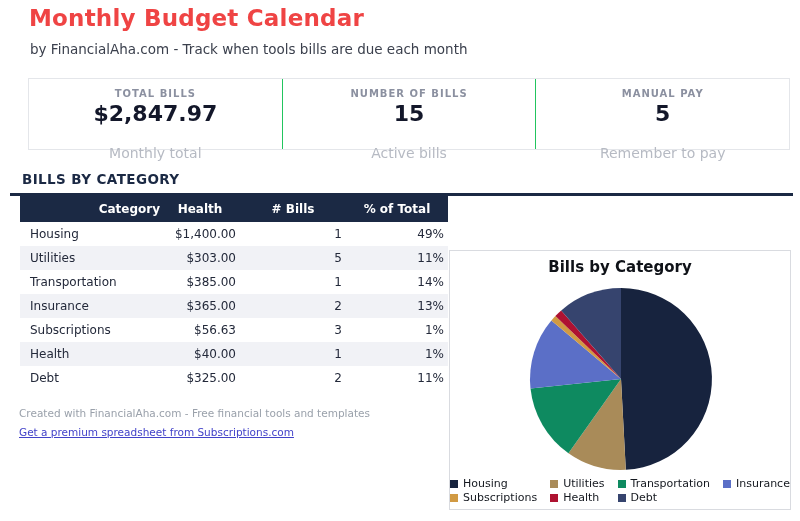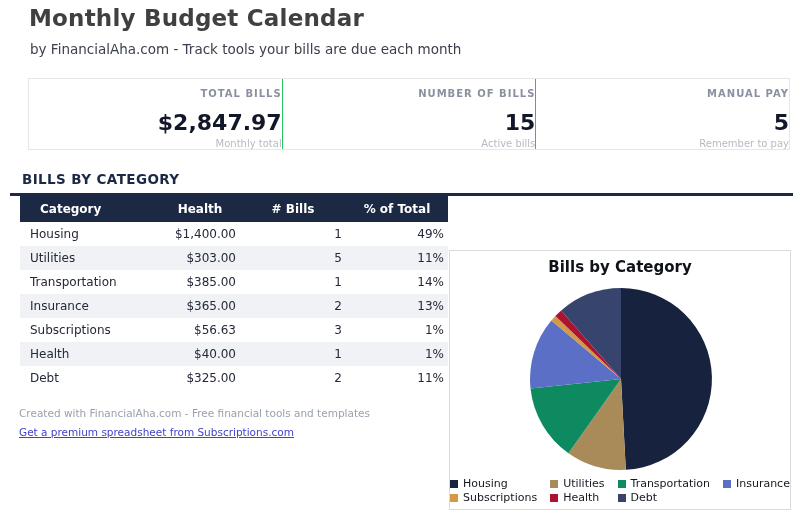--- a/index.html
+++ b/index.html
@@ -1,35 +1,35 @@
 <!DOCTYPE html>
 <html><head>
 <meta charset="utf-8">
 <style>
   * { margin:0; padding:0; box-sizing:border-box; }
   html,body { background:#ffffff; }
   body { font-family:"DejaVu Sans","Liberation Sans",sans-serif; }
   .page { position:relative; width:800px; height:521px; background:#ffffff; overflow:hidden; }
 
-  .title { position:absolute; left:29px; top:5px; font-size:23px; font-weight:bold; color:#404040; letter-spacing:0.2px; }
+  .title { position:absolute; left:29px; top:5px; font-size:23px; font-weight:bold; color:#ef4444; letter-spacing:0.2px; }
   .subtitle { position:absolute; left:30px; top:41px; font-size:13.5px; color:#3b404d; }
 
   .stats { position:absolute; left:28px; top:78px; width:762px; height:72px; border:1px solid #e4e6ea; display:flex; background:#fff; }
-  .stat { flex:1; text-align:right; padding-top:9px; }
+  .stat { flex:1; text-align:center; padding-top:9px; }
   .stat + .stat { border-left:1px solid #22c55e; }
   .stat-label { font-size:10px; font-weight:bold; letter-spacing:1px; color:#8b90a0; }
-  .stat-value { font-size:22px; font-weight:bold; color:#13172a; margin-top:11px; }
-  .stat-sub { font-size:10px; color:#b6bac3; margin-top:3px; }
+  .stat-value { font-size:22px; font-weight:bold; color:#13172a; margin-top:2px; }
+  .stat-sub { font-size:14px; color:#b6bac3; margin-top:19px; }
 
   .section-title { position:absolute; left:22px; top:171px; font-size:13.5px; font-weight:bold; color:#1b2944; letter-spacing:0.4px; }
   .rule { position:absolute; left:10px; top:193px; width:783px; height:3px; background:#1b2944; }
 
   table.bills { position:absolute; left:20px; top:196px; width:428px; border-collapse:collapse; font-size:12px; }
   table.bills th { background:#1b2944; color:#ffffff; font-weight:bold; height:26px; text-align:center; }
-  table.bills th.th-cat { text-align:left; padding-left:20px; }
+  table.bills th.th-cat { text-align:right; padding-left:20px; }
   table.bills td { height:24px; color:#23293a; }
   table.bills td.cat { padding-left:10px; text-align:left; }
   table.bills td.num { text-align:right; padding-right:4px; }
   table.bills tr.alt td { background:#f1f2f6; }
 
   .credit { position:absolute; left:19px; top:407px; font-size:10.5px; color:#9aa1ab; }
   .promo { position:absolute; left:19px; top:426px; font-size:10.5px; color:#4242c9; text-decoration:underline; cursor:pointer; }
 
   .chart-card { position:absolute; left:449px; top:250px; width:342px; height:260px; border:1px solid #d9dbe0; background:#ffffff; }
   .chart-title { position:absolute; left:0; right:0; top:7px; text-align:center; font-size:15px; font-weight:bold; color:#0f1218; }
@@ -37,21 +37,21 @@
   .legend { position:absolute; left:0; right:0; bottom:5px; display:grid; grid-template-columns:repeat(4,auto); justify-content:center; column-gap:13px; row-gap:1px; font-size:11px; color:#14181f; }
   .legend-item { display:flex; align-items:center; white-space:nowrap; }
   .swatch { display:inline-block; width:8px; height:8px; margin-right:5px; flex:none; }
 </style>
 </head>
 <body>
 
 <div class="page">
 
   <h1 class="title">Monthly Budget Calendar</h1>
-  <div class="subtitle">by FinancialAha.com - Track tools your bills are due each month</div>
+  <div class="subtitle">by FinancialAha.com - Track when tools bills are due each month</div>
 
   <div class="stats">
     <div class="stat">
       <div class="stat-label">TOTAL BILLS</div>
       <div class="stat-value">$2,847.97</div>
       <div class="stat-sub">Monthly total</div>
     </div>
     <div class="stat">
       <div class="stat-label">NUMBER OF BILLS</div>
       <div class="stat-value">15</div>

